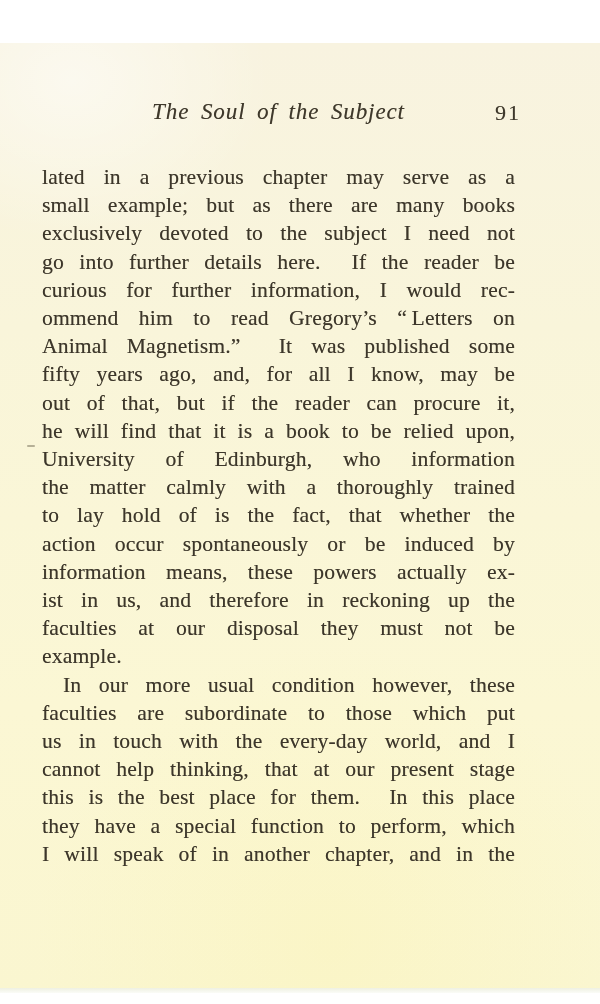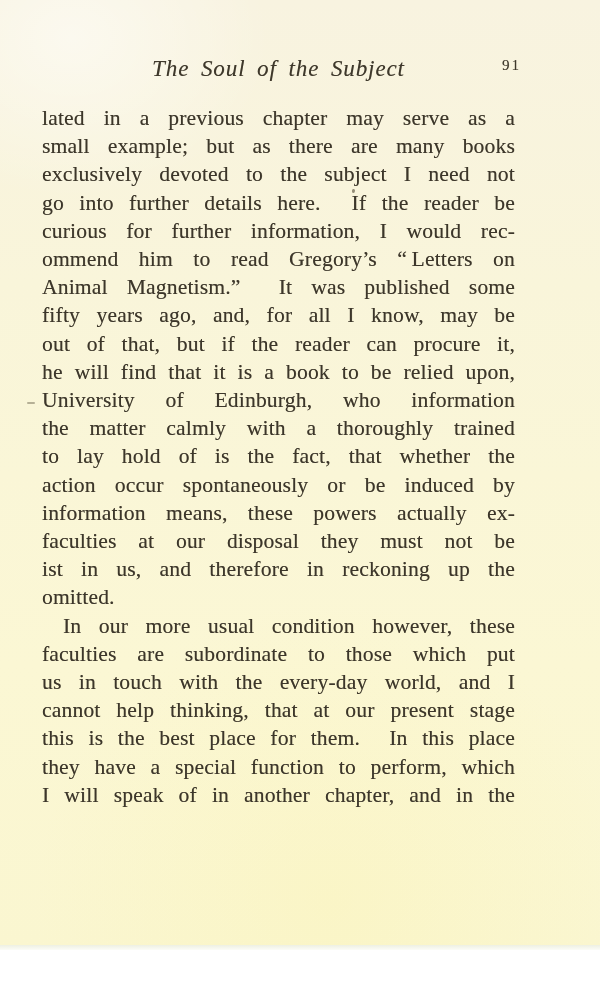--- a/index.html
+++ b/index.html
@@ -14,20 +14,21 @@
   }
   .page {
     position: relative;
     width: 600px;
     height: 950px;
     background:
       radial-gradient(ellipse 55% 28% at 12% 4%, rgba(255,255,255,0.50), rgba(255,255,255,0) 60%),
       radial-gradient(ellipse 70% 45% at 55% 95%, rgba(250,243,175,0.30), rgba(250,243,175,0) 70%),
       linear-gradient(180deg, #f8f3e0 0%, #f9f5da 30%, #fbf7d4 70%, #faf6d0 100%);
     color: #3c362a;
+    margin-top: 43px;
   }
   .running-header {
     position: absolute;
     top: 56px;
     left: 42px;
     width: 473px;
     height: 36px;
     text-align: center;
   }
   .running-header .title {
@@ -35,29 +36,29 @@
     font-size: 23px;
     letter-spacing: 0.9px;
     word-spacing: 5px;
     color: #3e382b;
     text-shadow: 0.2px 0.2px 0.4px rgba(62,56,43,0.45);
   }
   .running-header .pagenum {
     position: absolute;
     right: -6px;
     top: 1px;
-    font-size: 15px;
+    font-size: 22px;
     letter-spacing: 2px;
     font-variant-numeric: oldstyle-nums;
     color: #3e382b;
     text-shadow: 0.2px 0.2px 0.4px rgba(62,56,43,0.45);
   }
   .body-text {
     position: absolute;
-    top: 104px;
+    top: 120px;
     left: 42px;
     width: 473px;
     font-size: 21.5px;
     line-height: 28.2px;
     letter-spacing: 0.2px;
     text-shadow: 0.2px 0.2px 0.35px rgba(60,54,40,0.5);
   }
   .line {
     text-align: justify;
     text-align-last: justify;
@@ -115,23 +116,23 @@
       <div class="line">ommend him to read Gregory’s “ Letters on</div>
       <div class="line">Animal Magnetism.”&nbsp; It was published some</div>
       <div class="line">fifty years ago, and, for all I know, may be</div>
       <div class="line">out of that, but if the reader can procure it,</div>
       <div class="line">he will find that it is a book to be relied upon,</div>
       <div class="line">University of Edinburgh, who information</div>
       <div class="line">the matter calmly with a thoroughly trained</div>
       <div class="line">to lay hold of is the fact, that whether the</div>
       <div class="line">action occur spontaneously or be induced by</div>
       <div class="line">information means, these powers actually ex-</div>
+      <div class="line">ist in us, and therefore in reckoning up the</div>
       <div class="line">faculties at our disposal they must not be</div>
-      <div class="line">ist in us, and therefore in reckoning up the</div>
-      <div class="line short">omitted.</div>
+      <div class="line short">example.</div>
       <div class="line indent">In our more usual condition however, these</div>
       <div class="line">faculties are subordinate to those which put</div>
       <div class="line">us in touch with the every-day world, and I</div>
       <div class="line">cannot help thinking, that at our present stage</div>
       <div class="line">this is the best place for them.&nbsp; In this place</div>
       <div class="line">they have a special function to perform, which</div>
       <div class="line">I will speak of in another chapter, and in the</div>
     </div>
 
   <div class="margin-dash"></div>

